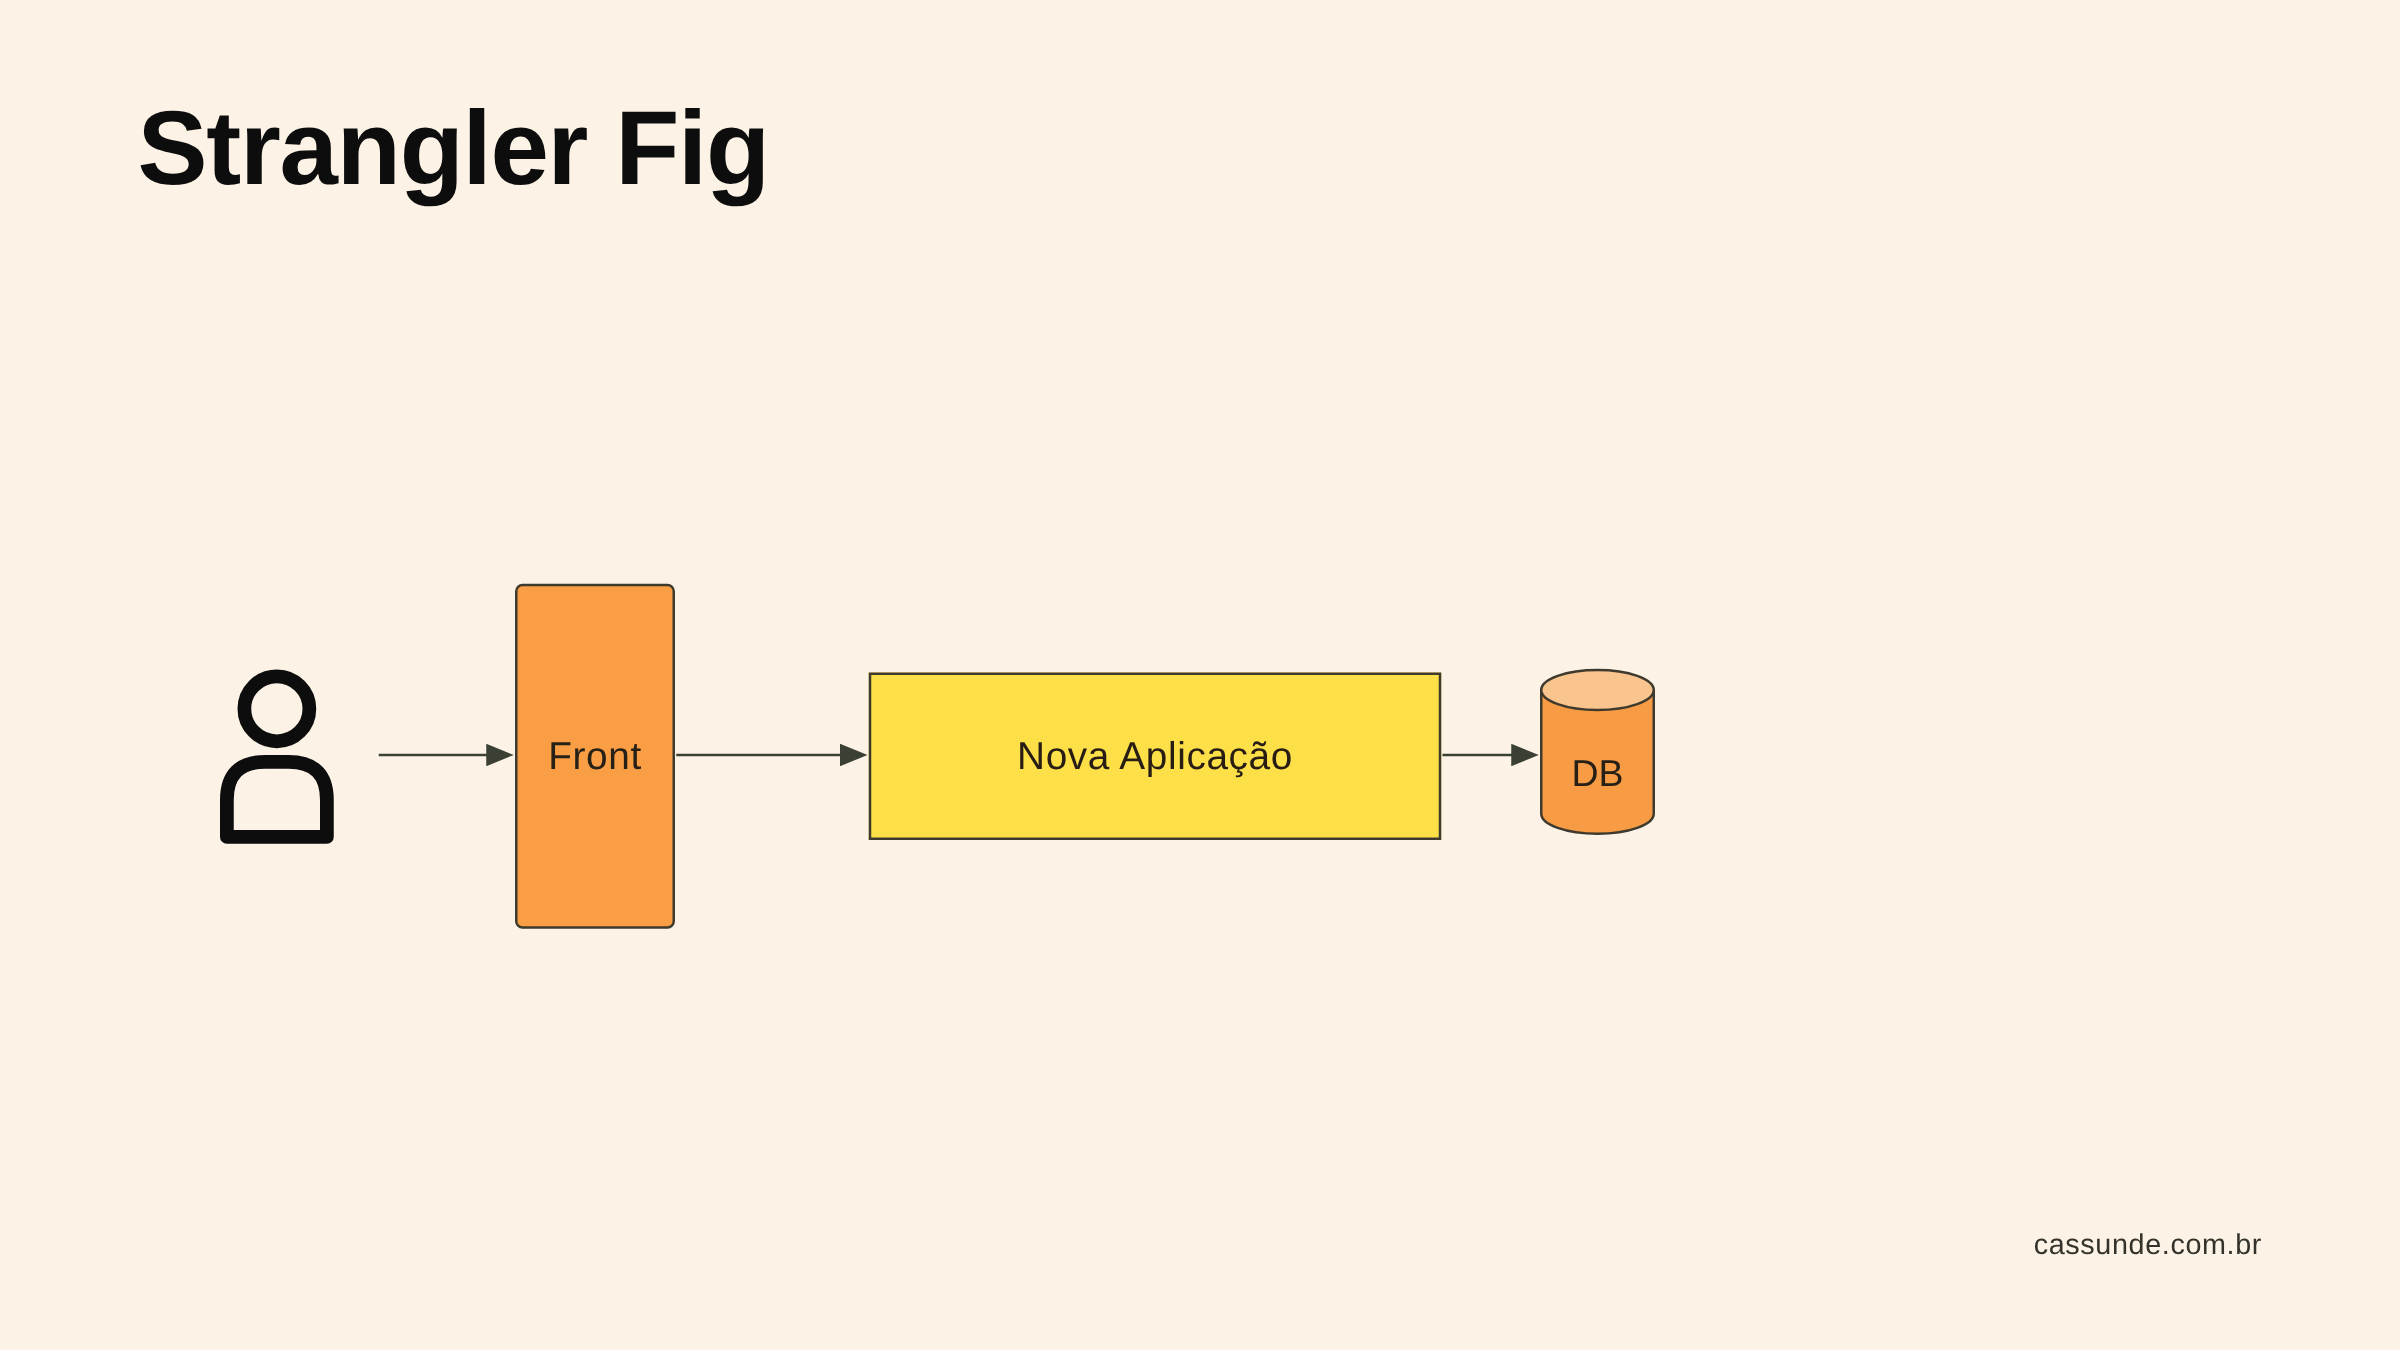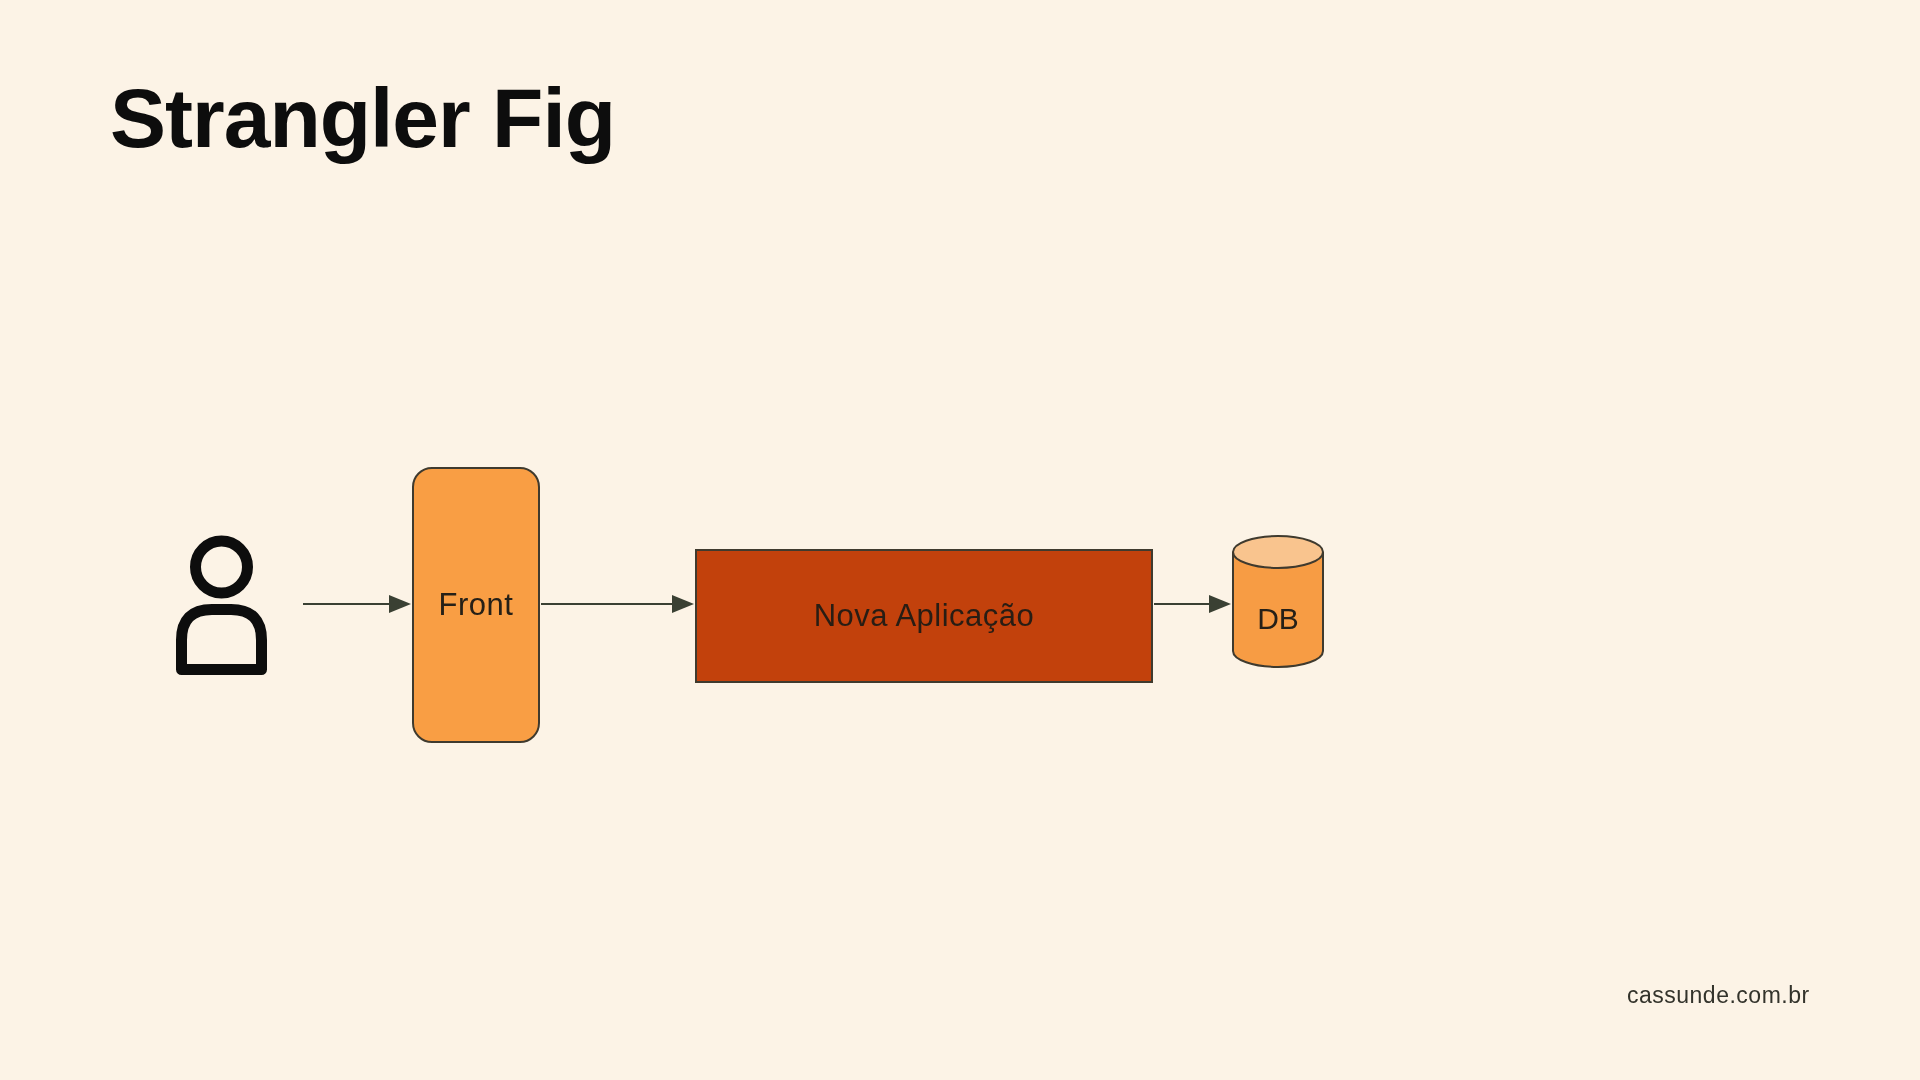--- a/index.html
+++ b/index.html
@@ -56,30 +56,29 @@
     font-weight: 400;
     color: #262017;
     letter-spacing: 0.5px;
     white-space: nowrap;
   }
   .node-front {
     left: 412px;
     top: 467px;
     width: 128px;
     height: 276px;
-    border-radius: 20px;
+    border-radius: 6px;
     background: #F99E44;
   }
   .node-nova {
     left: 695px;
     top: 538px;
     width: 458px;
     height: 134px;
-    background: #c2410c;
-    margin-top: 11px;
+    background: #fde047;
   }
   .node-nova .node-label {
     color: #281D14;
   }
   .cylinder-svg {
     left: 1229px;
     top: 534px;
     width: 98px;
     height: 138px;
   }

